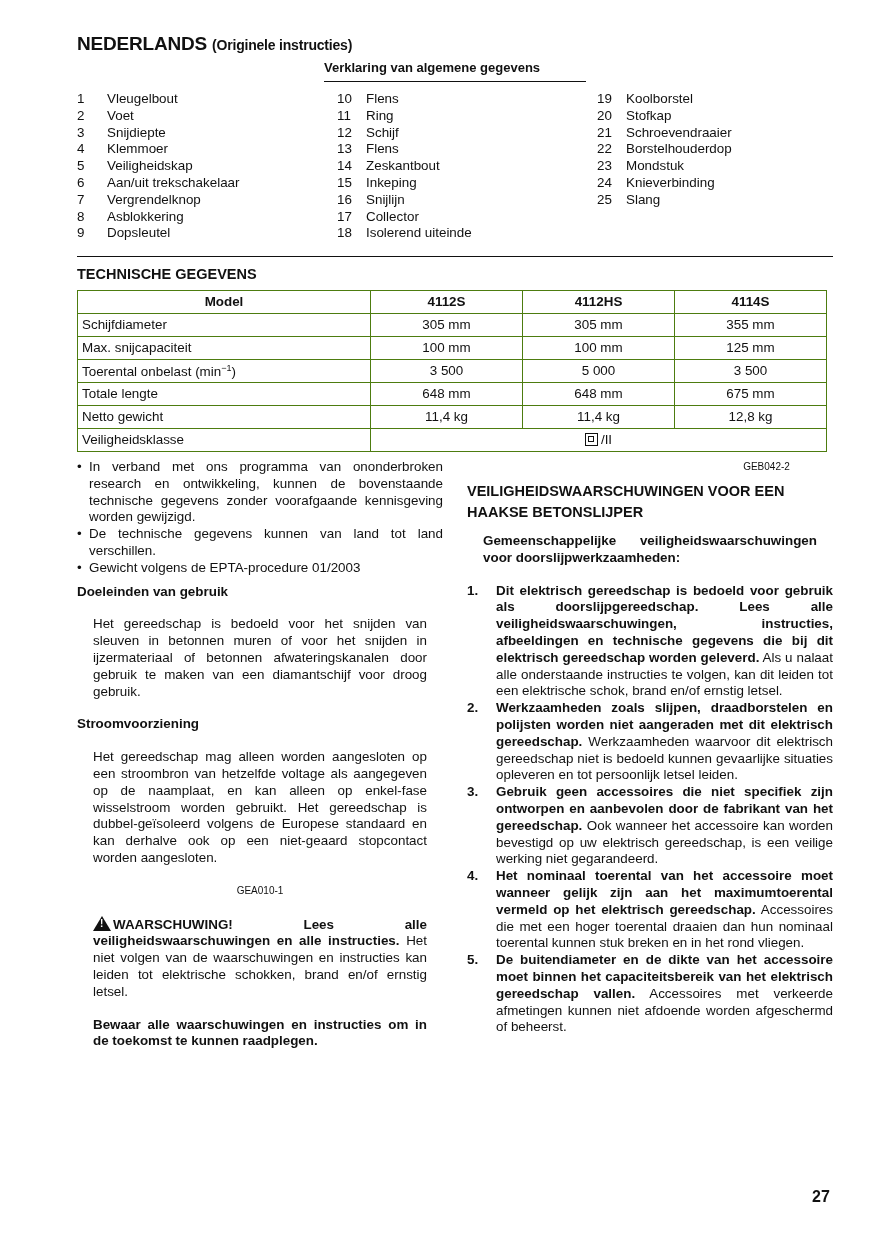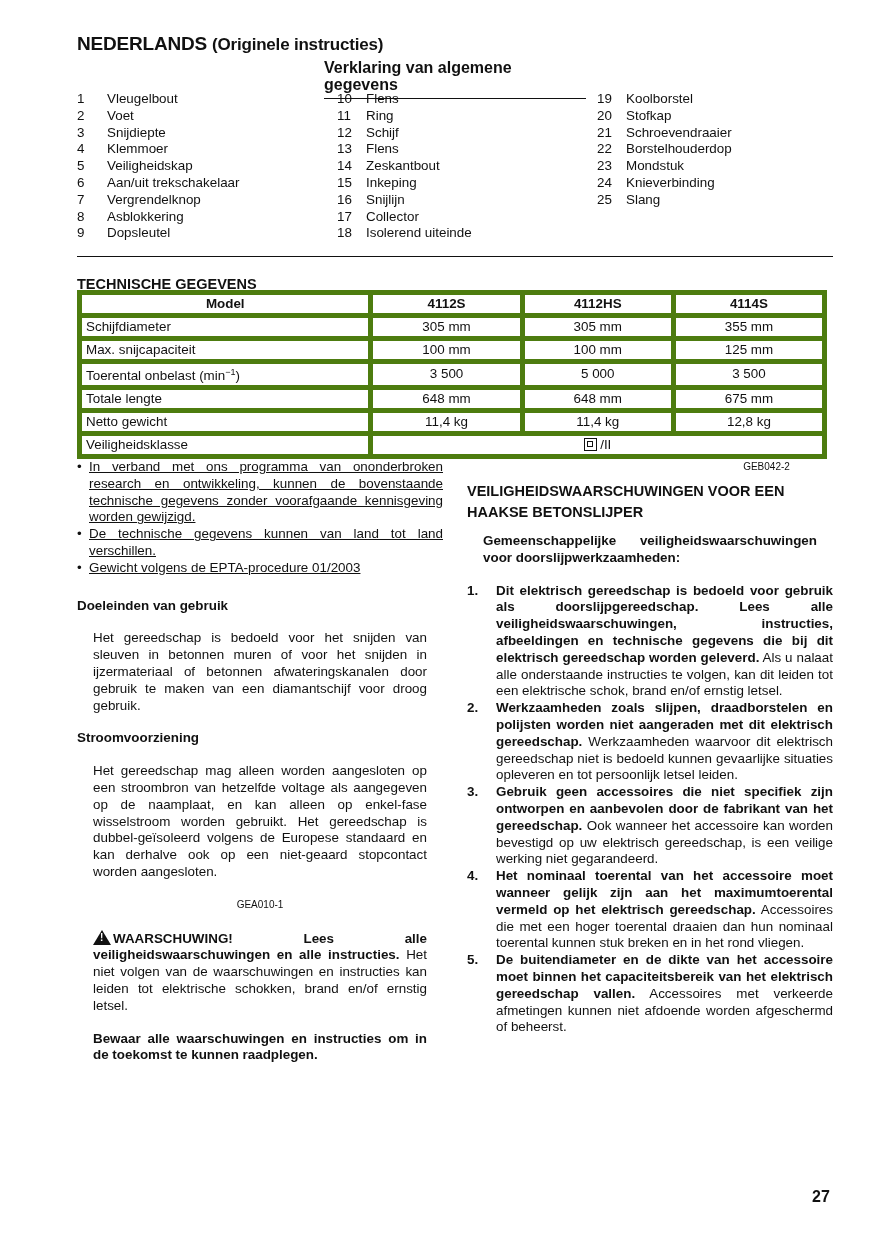--- a/index.html
+++ b/index.html
@@ -1,44 +1,44 @@
 <!DOCTYPE html>
 <html><head>
 <meta charset="utf-8">
 <style>
   * { box-sizing: border-box; margin: 0; padding: 0; }
   html, body { width: 875px; height: 1240px; background: #fff; }
   body { position: relative; font-family: "Liberation Sans", sans-serif; color: #111; font-size: 13.4px; line-height: 16.8px; }
   .abs { position: absolute; }
   .title { left: 77px; top: 36px; font-size: 19px; font-weight: bold; letter-spacing: -0.2px; }
-  .title .sub { font-size: 17px; font-weight: bold; }
-  .decl { left: 324px; top: 60px; width: 262px; font-size: 16px; font-weight: bold; padding-bottom: 4px; border-bottom: 1.5px solid #111; }
+  .title .sub { font-size: 14px; font-weight: bold; }
+  .decl { left: 324px; top: 60px; width: 262px; font-size: 13px; font-weight: bold; padding-bottom: 4px; border-bottom: 1.5px solid #111; }
   .parts { top: 91px; }
   .part { display: flex; height: 16.8px; }
   .part .n { width: 30px; }
   .col1 { left: 77px; }
   .col2 { left: 337px; }
   .col2 .part .n { width: 29px; }
   .col3 { left: 597px; }
   .col3 .part .n { width: 29px; }
   .hr { left: 77px; top: 256px; width: 756px; border-top: 1px solid #111; }
-  .tech-h { left: 77px; top: 276px; font-size: 14.5px; font-weight: bold; }
+  .tech-h { left: 77px; top: 266px; font-size: 14.5px; font-weight: bold; }
   table.spec { position: absolute; left: 77px; top: 290px; width: 750px; border-collapse: collapse; font-size: 13.4px; }
-  table.spec td { border: 5px solid #4d7c0f; height: 23px; padding: 0 4px; }
+  table.spec td { border: 1px solid #4d7c0f; height: 23px; padding: 0 4px; }
   table.spec td.c { text-align: center; }
   table.spec tr.head td { font-weight: bold; text-align: center; }
   table.spec td.lbl { width: 293px; }
   table.spec td.v { width: 152px; margin-left: 28px; }
   .cls-icon { display: inline-block; width: 13px; height: 13px; border: 1.6px solid #111; vertical-align: -2px; position: relative; margin-right: 3px; }
   .cls-icon::after { content: ""; position: absolute; left: 2px; top: 2px; width: 6px; height: 6px; border: 1.4px solid #111; box-sizing: border-box; }
   .code { font-size: 10px; }
   .leftcol { left: 77px; top: 459px; width: 366px; text-align: justify; }
   .rightcol { left: 467px; top: 481px; width: 366px; text-align: justify; }
   ul.bul { list-style: none; }
-  ul.bul li { padding-left: 12px; position: relative; text-decoration: underline; }
+  ul.bul li { padding-left: 12px; position: relative; }
   ul.bul li::before { content: "•"; position: absolute; left: 0; }
   h4 { font-size: 13.4px; font-weight: bold; }
   p { margin: 16px; }
   .mt5 { margin-top: 6px; }
   .right { text-align: center; }
   .sec-h { font-size: 14.5px; font-weight: bold; line-height: 21px; text-align: left; }
   ol.num { list-style: none; }
   ol.num li { position: relative; padding-left: 29px; }
   ol.num li .no { position: absolute; left: 0; font-weight: bold; }
   b { font-weight: bold; }
@@ -211,21 +211,21 @@
   </tr>
 </tbody>
   </table>
 
 <div class="abs leftcol">
   <ul class="bul">
     <li>In verband met ons programma van ononderbroken research en ontwikkeling, kunnen de bovenstaande technische gegevens zonder voorafgaande kennisgeving worden gewijzigd.</li>
     <li>De technische gegevens kunnen van land tot land verschillen.</li>
     <li>Gewicht volgens de EPTA-procedure 01/2003</li>
   </ul>
-  <h4 class="mt5" style="margin-top:21px">Doeleinden van gebruik</h4>
+  <h4 class="mt5" style="margin-top:7px">Doeleinden van gebruik</h4>
   <p>Het gereedschap is bedoeld voor het snijden van sleuven in betonnen muren of voor het snijden in ijzermateriaal of betonnen afwateringskanalen door gebruik te maken van een diamantschijf voor droog gebruik.</p>
   <h4 class="mt5">Stroomvoorziening</h4>
   <p>Het gereedschap mag alleen worden aangesloten op een stroombron van hetzelfde voltage als aangegeven op de naamplaat, en kan alleen op enkel-fase wisselstroom worden gebruikt. Het gereedschap is dubbel-geïsoleerd volgens de Europese standaard en kan derhalve ook op een niet-geaard stopcontact worden aangesloten.</p>
   <p class="right code">GEA010-1</p>
   <p class="mt5"><span class="warn-tri"></span><b>WAARSCHUWING! Lees alle veiligheidswaarschuwingen en alle instructies.</b><span> Het niet volgen van de waarschuwingen en instructies kan leiden tot elektrische schokken, brand en/of ernstig letsel.</span></p>
   <p class="mt5" style="margin-top:8px"><b>Bewaar alle waarschuwingen en instructies om in de toekomst te kunnen raadplegen.</b></p>
 </div>
 
 <div class="abs code right" style="left:700px; top:459px; width:133px;">GEB042-2</div>
 

